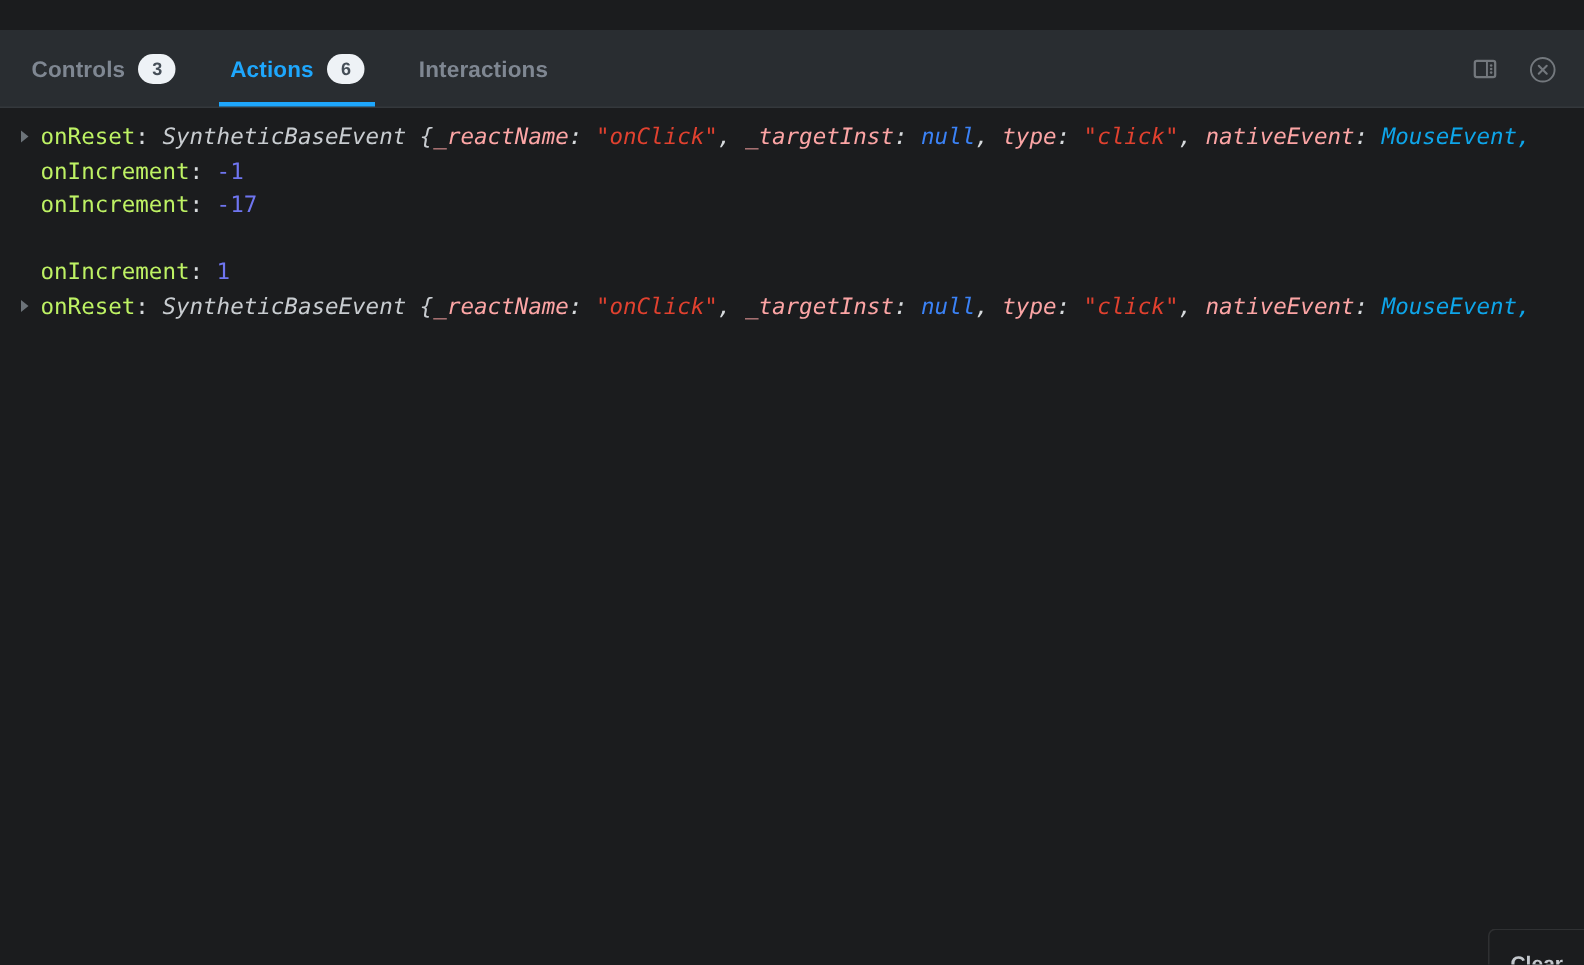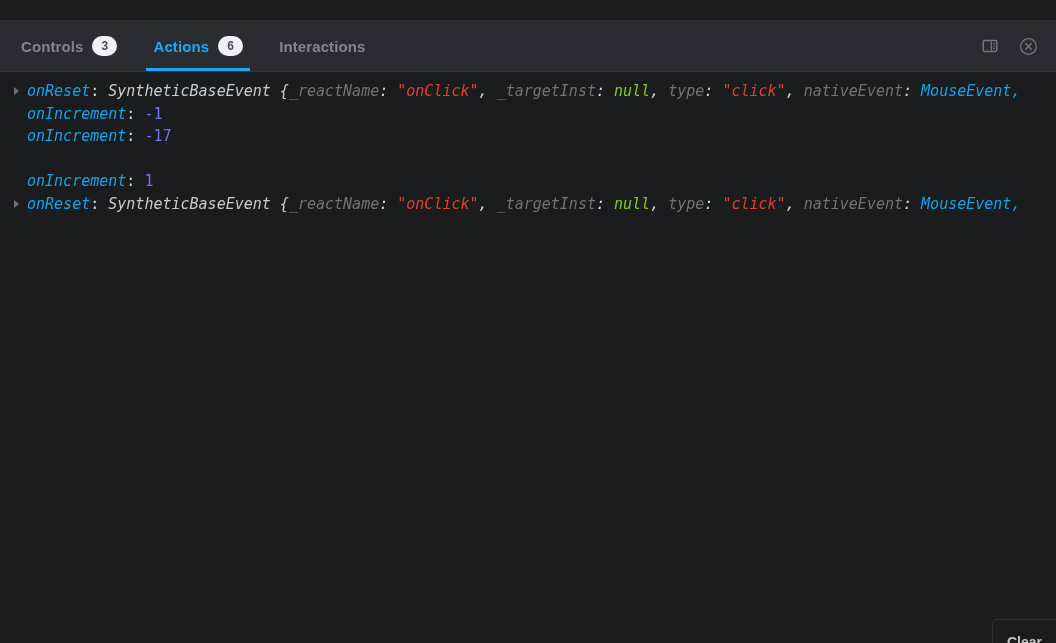--- a/index.html
+++ b/index.html
@@ -149,27 +149,27 @@
     width: 0;
     height: 0;
     border-top: 4px solid transparent;
     border-bottom: 4px solid transparent;
     border-left: 5px solid #6c7379;
   }
   .twisty.spacer i { border-left-color: transparent; }
 
   .log-text { white-space: pre; }
 
-  .tok-key      { color: #0ea5e9; font-style: italic; }
+  .tok-key      { color: #bef264; }
   .tok-punct    { color: #d7dadd; }
   .tok-num      { color: #6f75f0; }
   .tok-ctor     { color: #c8ccd0; font-style: italic; }
-  .tok-prop     { color: #737373; font-style: italic; }
+  .tok-prop     { color: #fca5a5; font-style: italic; }
   .tok-str      { color: #e0412f; font-style: italic; }
-  .tok-null     { color: #84cc16; font-style: italic; }
+  .tok-null     { color: #3b82f6; font-style: italic; }
   .tok-sep      { color: #d7dadd; font-style: italic; }
   .tok-plain    { color: #0ea5e9; font-style: italic; }
 
   
   .clear-wrap {
     position: absolute;
     right: 0;
     bottom: 0;
   }
   .clear-btn {

